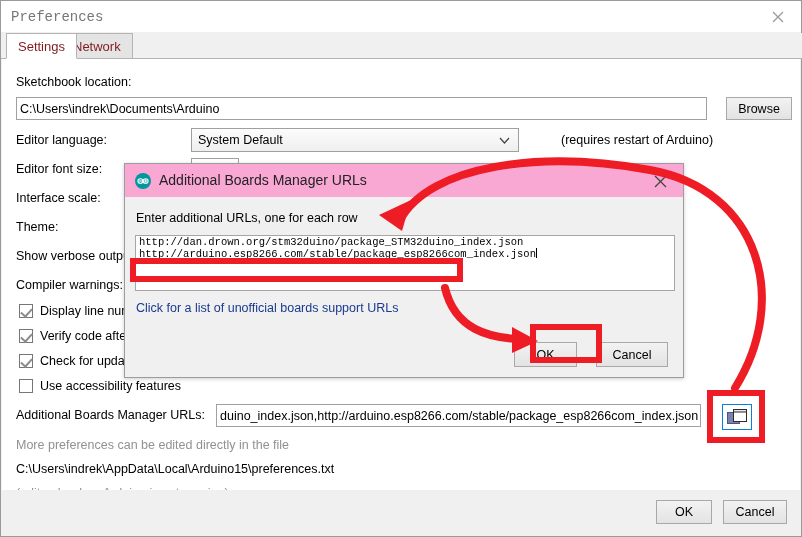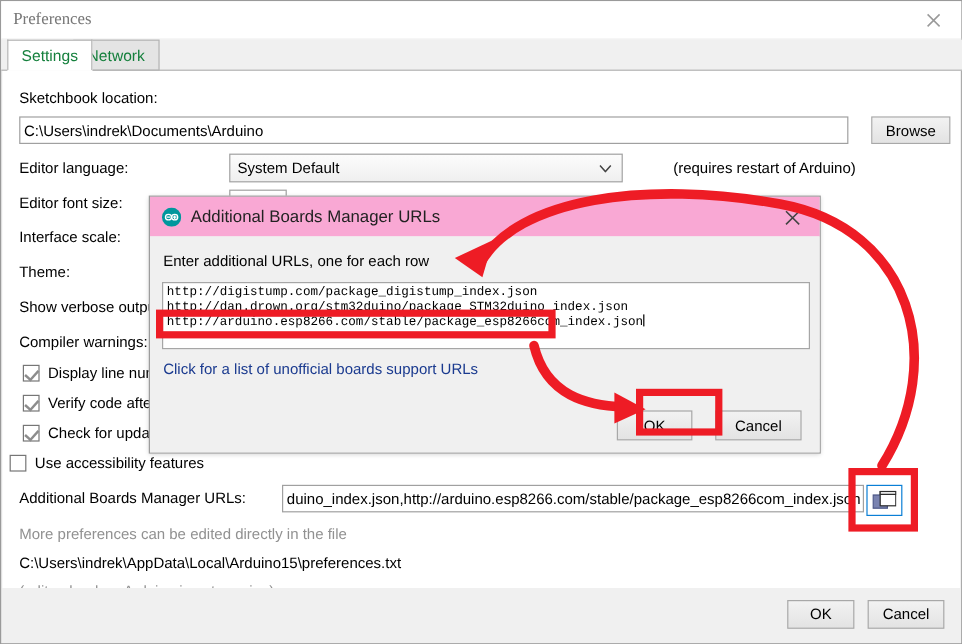--- a/index.html
+++ b/index.html
@@ -21,42 +21,42 @@
     border:1px solid #9a9a9a;
   }
   #titlebar {
     position:absolute; left:0; top:0; right:0; height:32px;
     background:#ffffff;
     border-bottom:1px solid #f0f0f0;
   }
   #title-text {
     position:absolute; left:10px; top:8px;
     font-size:14px; color:#777777;
-    font-family:Liberation Serif, serif;
+    font-family:Liberation Mono, monospace;
   }
   #close-btn {
     position:absolute; right:0; top:0; width:46px; height:31px;
     display:flex; align-items:center; justify-content:center;
     cursor:default;
   }
   #close-btn svg { display:block; }
 
   
   #tabstrip {
     position:absolute; left:0; top:32px; width:802px; height:26px;
     background:#f0f0f0;
   }
   .tab {
     position:absolute; top:0; height:26px;
     display:flex; align-items:center; justify-content:center;
     padding:0 11px;
     font-size:13px;
     border:1px solid #b4b4b4;
     background:#e4e4e4;
-    color:#15803d;
+    color:#7f1d1d;
   }
   .tab.active {
     background:#ffffff;
     border-bottom:1px solid #ffffff;
     z-index:3;
   }
   #tab-settings { left:5px; }
   #tab-network { left:60px; }
   #tabline {
     position:absolute; left:0; top:57px; width:802px; height:1px;
@@ -261,27 +261,27 @@
       <span class="cb-label">Display line numbers</span>
     </div>
     <div class="cb-row" style="left:17px; top:270px;">
       <span class="cbox checked"></span>
       <span class="cb-label">Verify code after upload</span>
     </div>
     <div class="cb-row" style="left:17px; top:295px;">
       <span class="cbox checked"></span>
       <span class="cb-label">Check for updates on startup</span>
     </div>
-    <div class="cb-row" style="left:6px; top:320px;">
+    <div class="cb-row" style="left:17px; top:320px;">
       <span class="cbox"></span>
       <span class="cb-label">Use accessibility features</span>
     </div>
 
     <div class="lbl" style="left:14px; top:349px;">Additional Boards Manager URLs:</div>
-    <div class="tfield" style="left:214px; top:345px; width:485px; height:23px;margin-left:19px;">duino_index.json,http://arduino.esp8266.com/stable/package_esp8266com_index.json</div>
+    <div class="tfield" style="left:214px; top:345px; width:485px; height:23px;">duino_index.json,http://arduino.esp8266.com/stable/package_esp8266com_index.json</div>
     <div id="urls-icon-btn" style="left:720px; top:345px;">
       <svg width="20" height="17" viewBox="0 0 20 17">
         <rect x="0.5" y="3.5" width="12" height="11" fill="#7a83b0" stroke="#4a5585" stroke-width="1"></rect>
         <rect x="6.5" y="0.5" width="13" height="12" fill="#ffffff" stroke="#2b2b2b" stroke-width="1"></rect>
         <rect x="6.5" y="0.5" width="13" height="2.5" fill="#e8e8e8" stroke="#2b2b2b" stroke-width="1"></rect>
       </svg>
     </div>
 
     <div class="lbl muted" style="left:14px; top:379px;">More preferences can be edited directly in the file</div>
     <div class="lbl" style="left:14px; top:403px;">C:\Users\indrek\AppData\Local\Arduino15\preferences.txt</div>
@@ -309,21 +309,20 @@
     <div id="dlg-close">
       <svg width="13" height="13" viewBox="0 0 13 13">
         <path d="M1 1 L12 12 M12 1 L1 12" stroke="#444" stroke-width="1.3" fill="none"></path>
       </svg>
     </div>
   </div>
 
   <div id="dlg-body">
     <div id="dlg-prompt">Enter additional URLs, one for each row</div>
     <div id="url-textarea">
-      <div class="url-line" style="margin-top:2px;">http://digistump.com/package_digistump_index.json</div>
       <div class="url-line">http://dan.drown.org/stm32duino/package_STM32duino_index.json</div>
       <div class="url-line"><span>http://arduino.esp8266.com/stable/package_esp8266com_index.json</span><span id="caret"></span></div>
     </div>
     <div id="dlg-link">Click for a list of unofficial boards support URLs</div>
   </div>
 
   <div id="dlg-footer">
     <div class="btn" id="dlg-ok">OK</div>
     <div class="btn" id="dlg-cancel">Cancel</div>
   </div>

